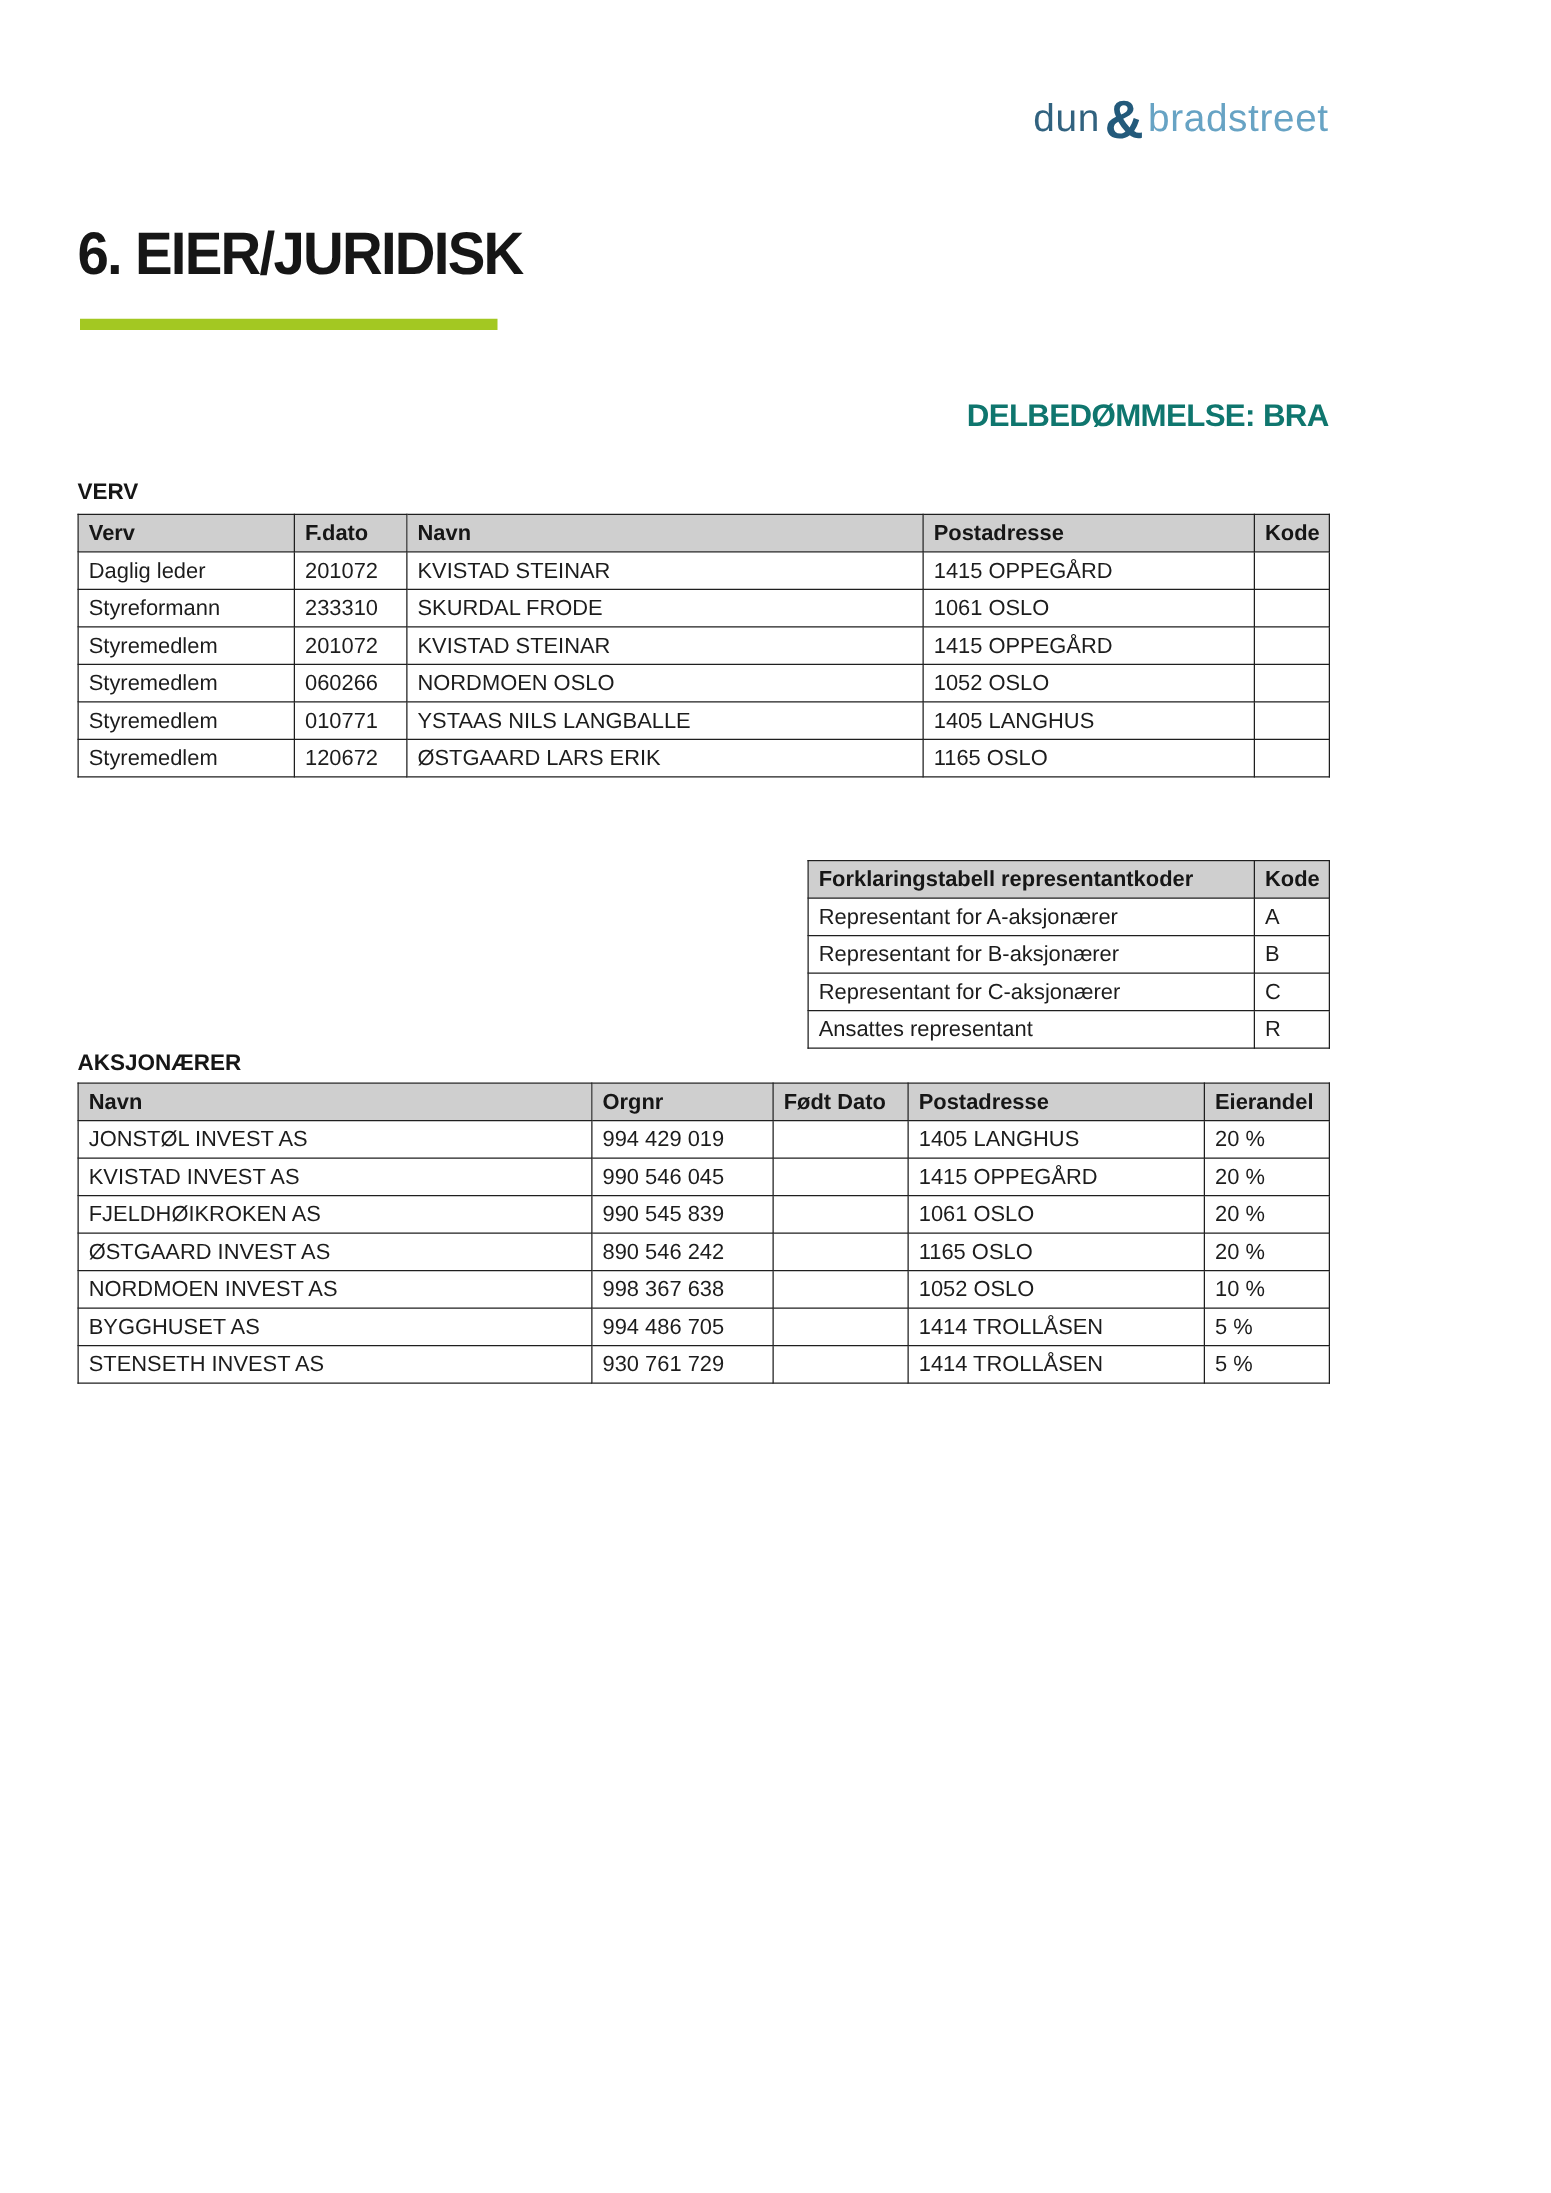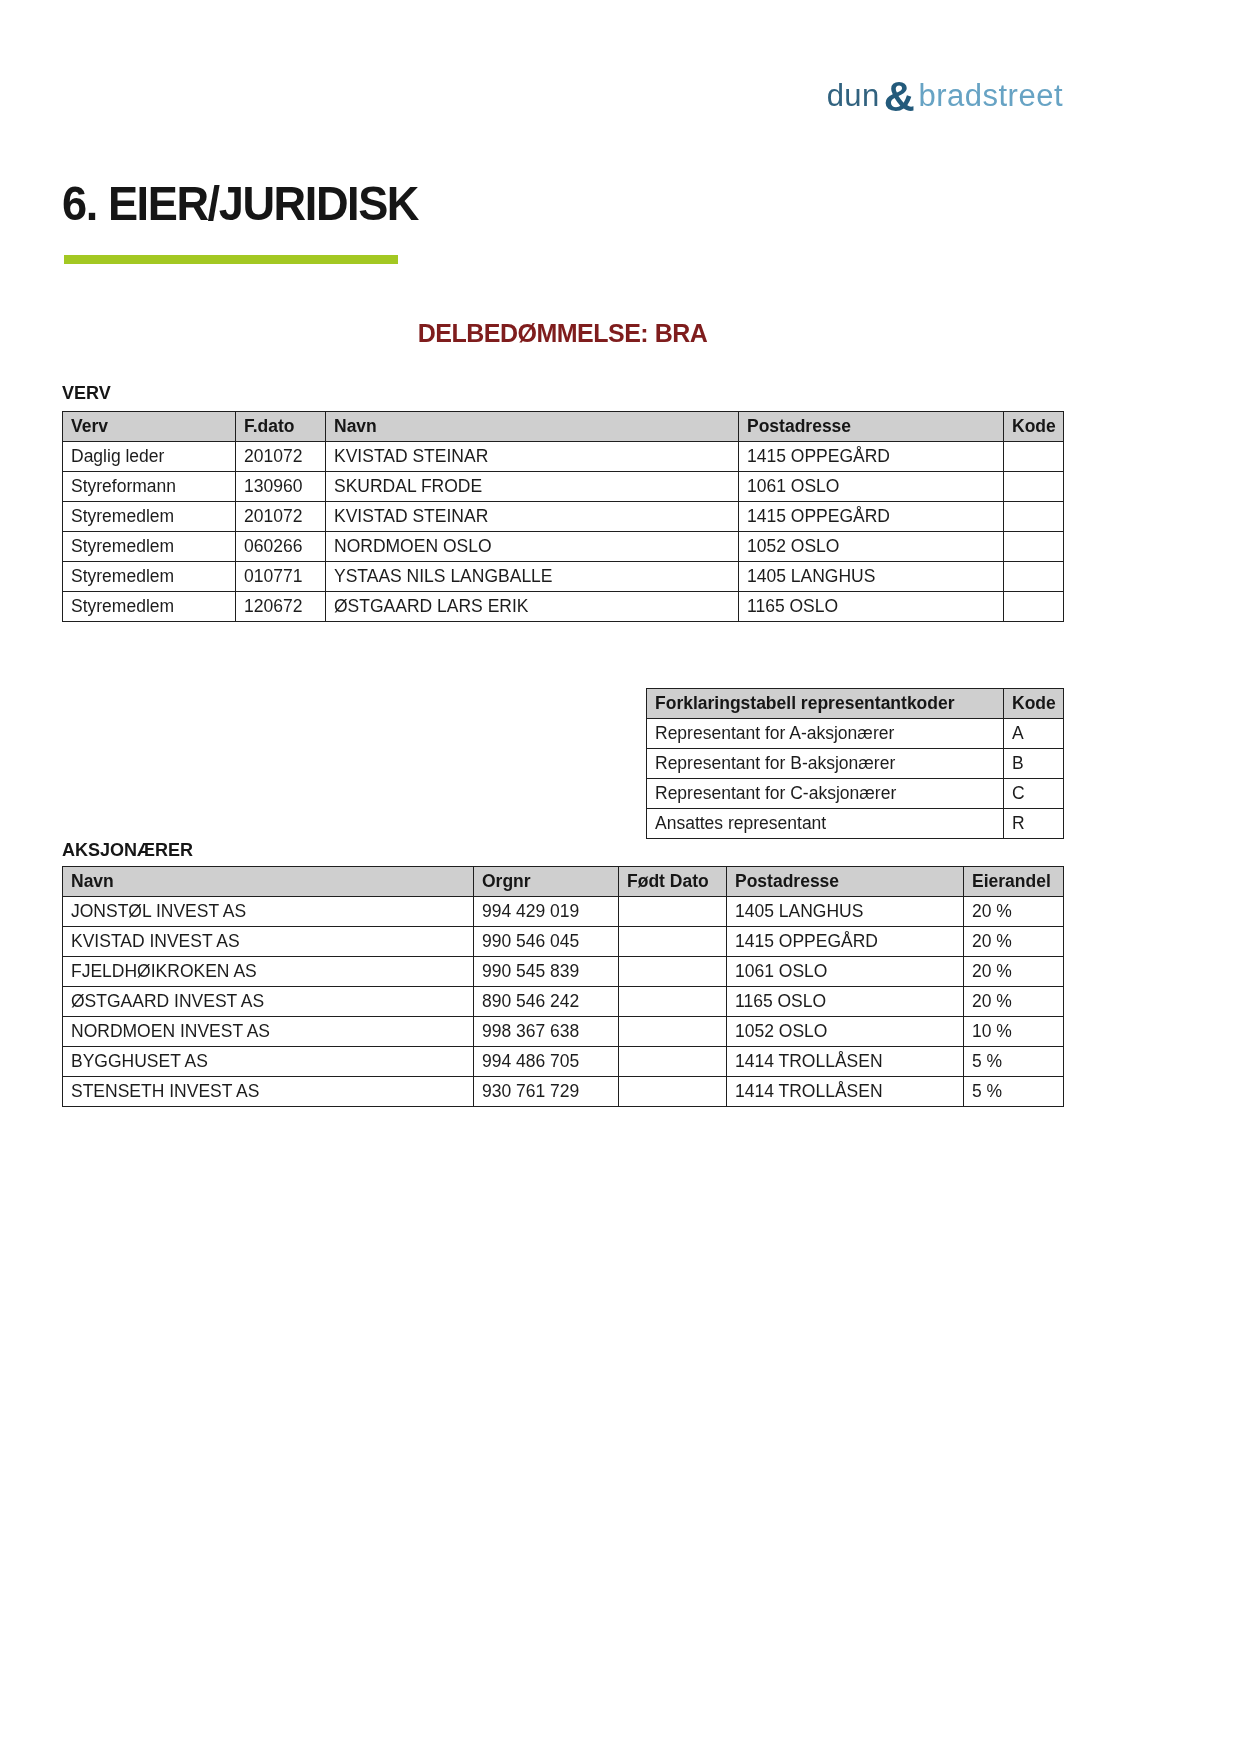--- a/index.html
+++ b/index.html
@@ -37,22 +37,22 @@
     transform:scaleX(0.94);transform-origin:left center;
     color:#161616;white-space:nowrap;
   }
   .accent-underline{
     position:absolute;left:64px;top:255px;
     width:334px;height:9px;background:var(--accent-green);
   }
 
   .subrating{
     position:absolute;left:62px;top:319px;width:1001px;
-    text-align:center;font-size:25px;font-weight:bold;
-    letter-spacing:-0.5px;color:#7f1d1d;
+    text-align:right;font-size:25px;font-weight:bold;
+    letter-spacing:-0.5px;color:#0f766e;
   }
 
   .section-label{
     position:absolute;left:62px;
     font-size:18px;font-weight:bold;color:#161616;
   }
   .section-label.verv{top:383px;}
   .section-label.aksj{top:840px;text-align:right;}
 
   table{border-collapse:collapse;table-layout:fixed;background:#fff;}
@@ -110,21 +110,21 @@
       <tbody>
         <tr>
           <td>Daglig leder</td>
           <td>201072</td>
           <td>KVISTAD STEINAR</td>
           <td>1415 OPPEGÅRD</td>
           <td>&nbsp;</td>
         </tr>
         <tr>
           <td>Styreformann</td>
-          <td>130960</td>
+          <td>233310</td>
           <td>SKURDAL FRODE</td>
           <td>1061 OSLO</td>
           <td>&nbsp;</td>
         </tr>
         <tr>
           <td>Styremedlem</td>
           <td>201072</td>
           <td>KVISTAD STEINAR</td>
           <td>1415 OPPEGÅRD</td>
           <td>&nbsp;</td>

